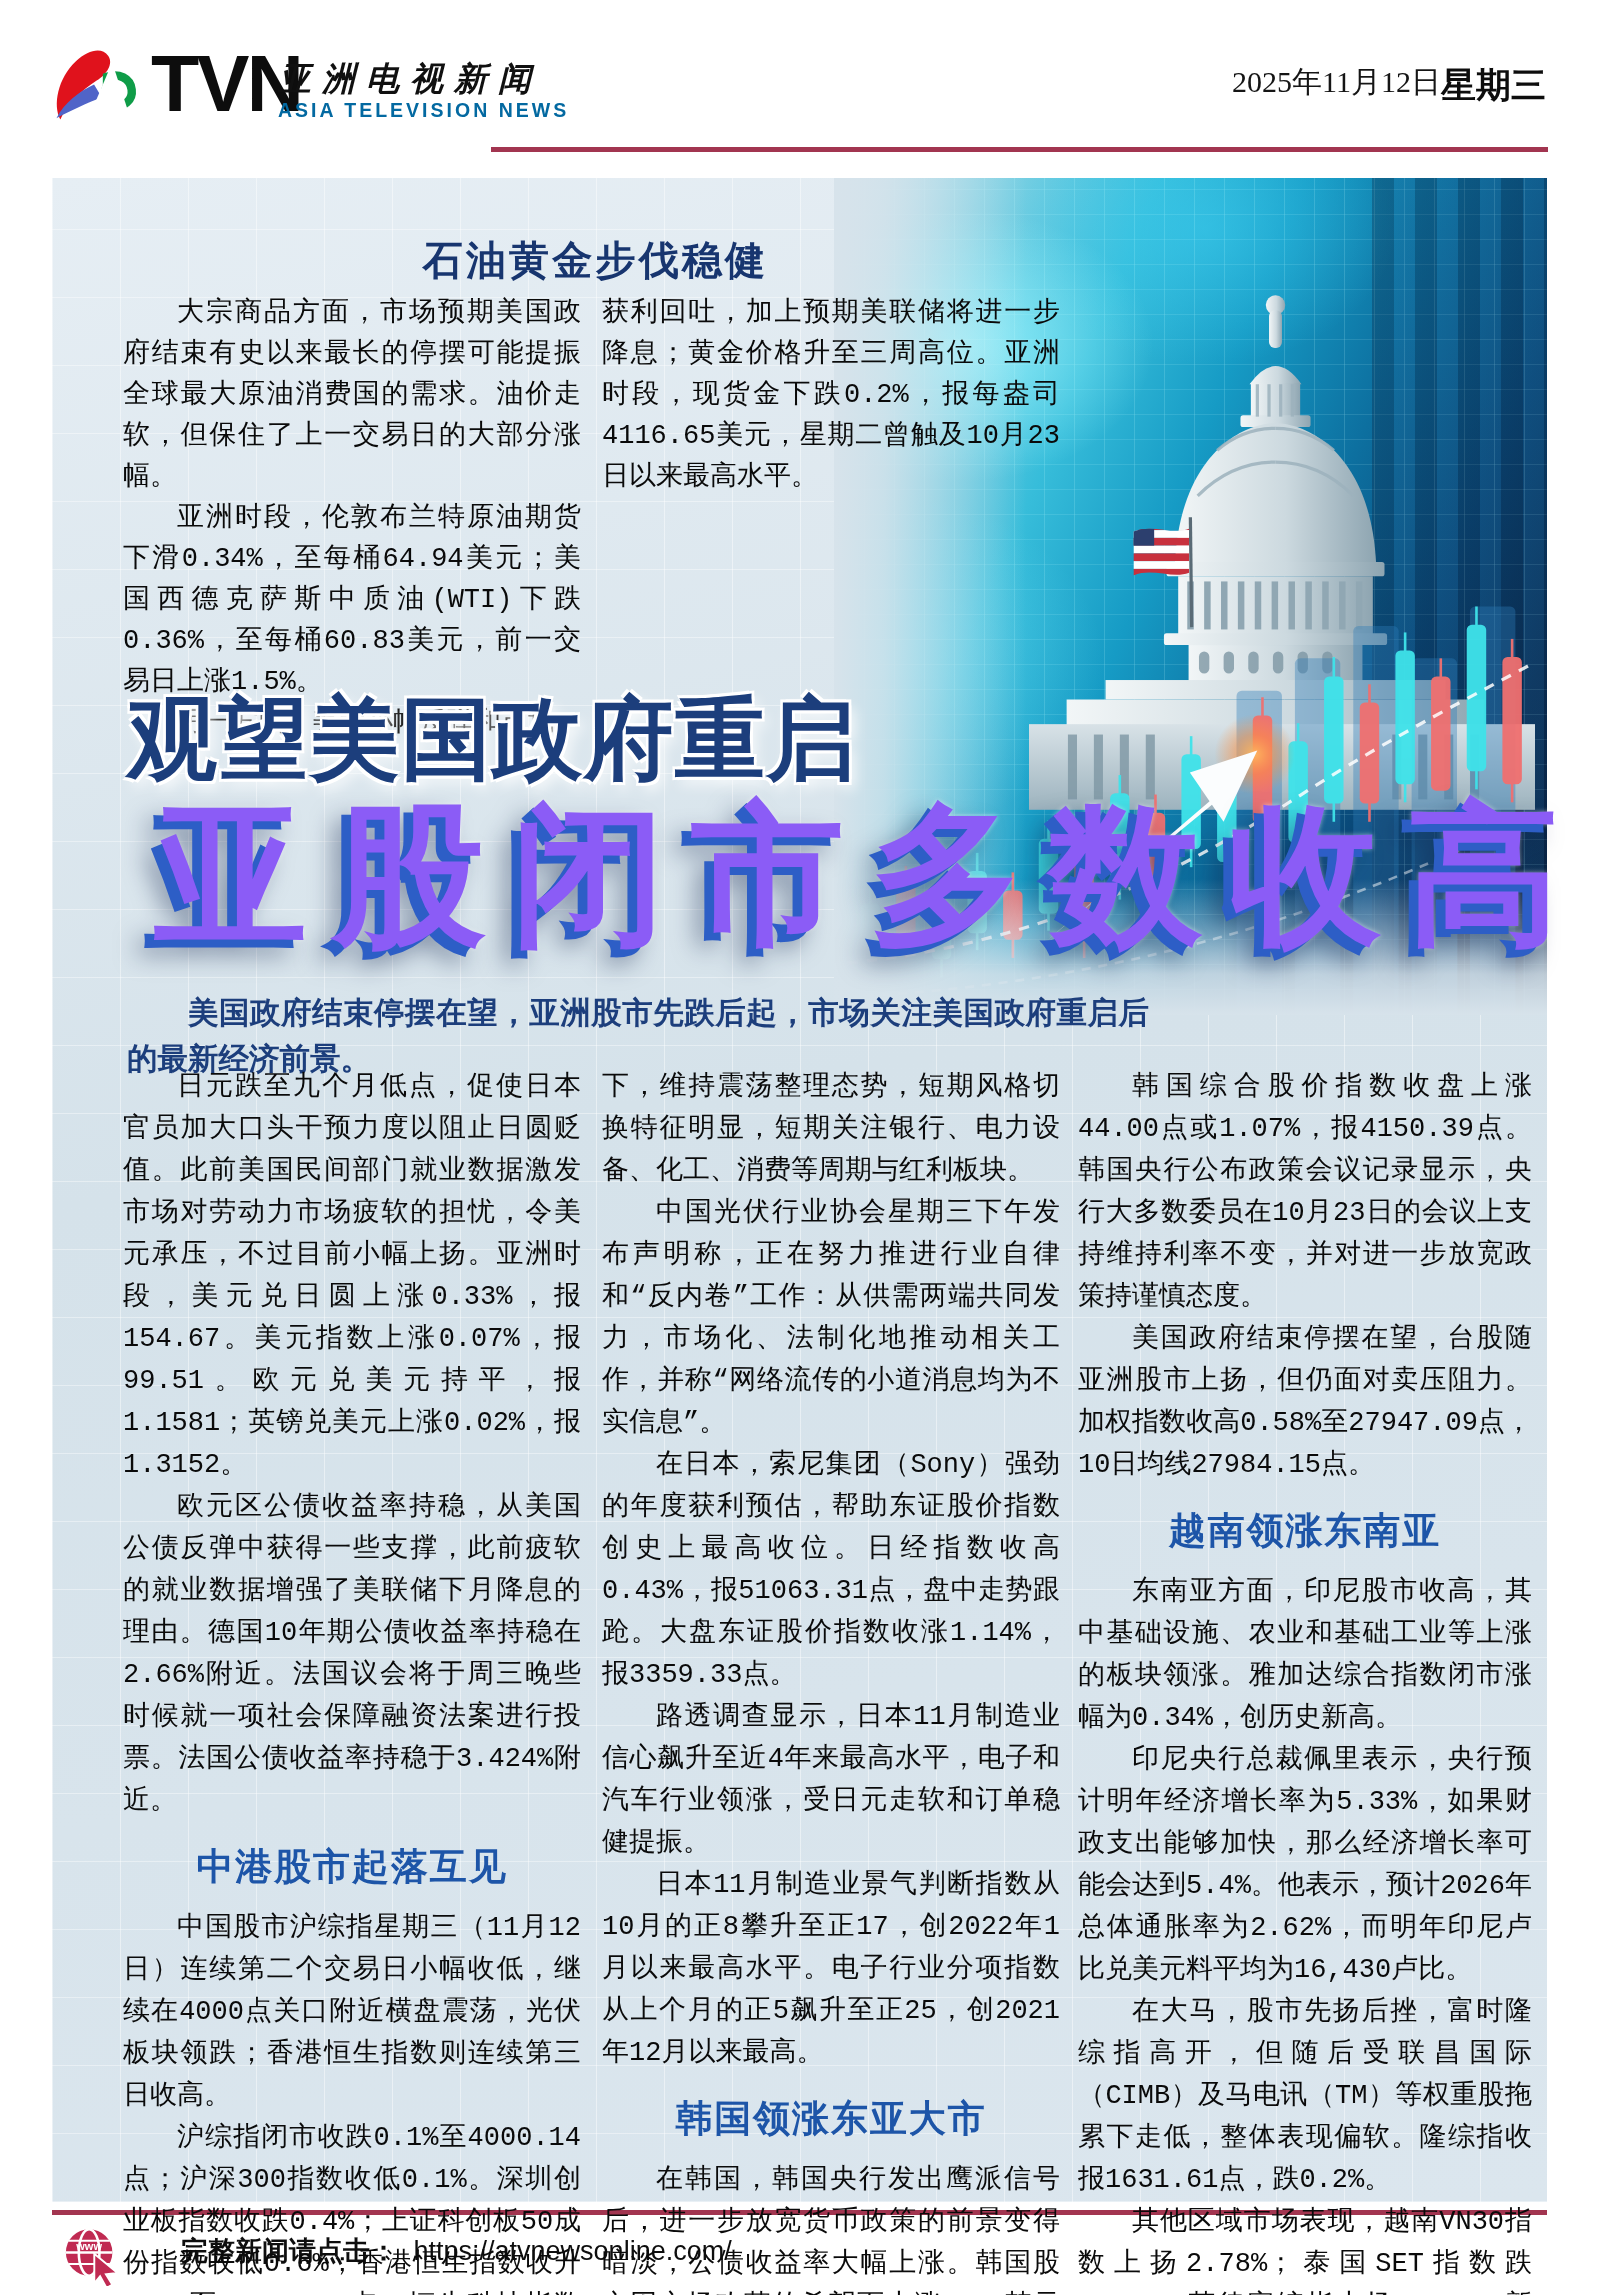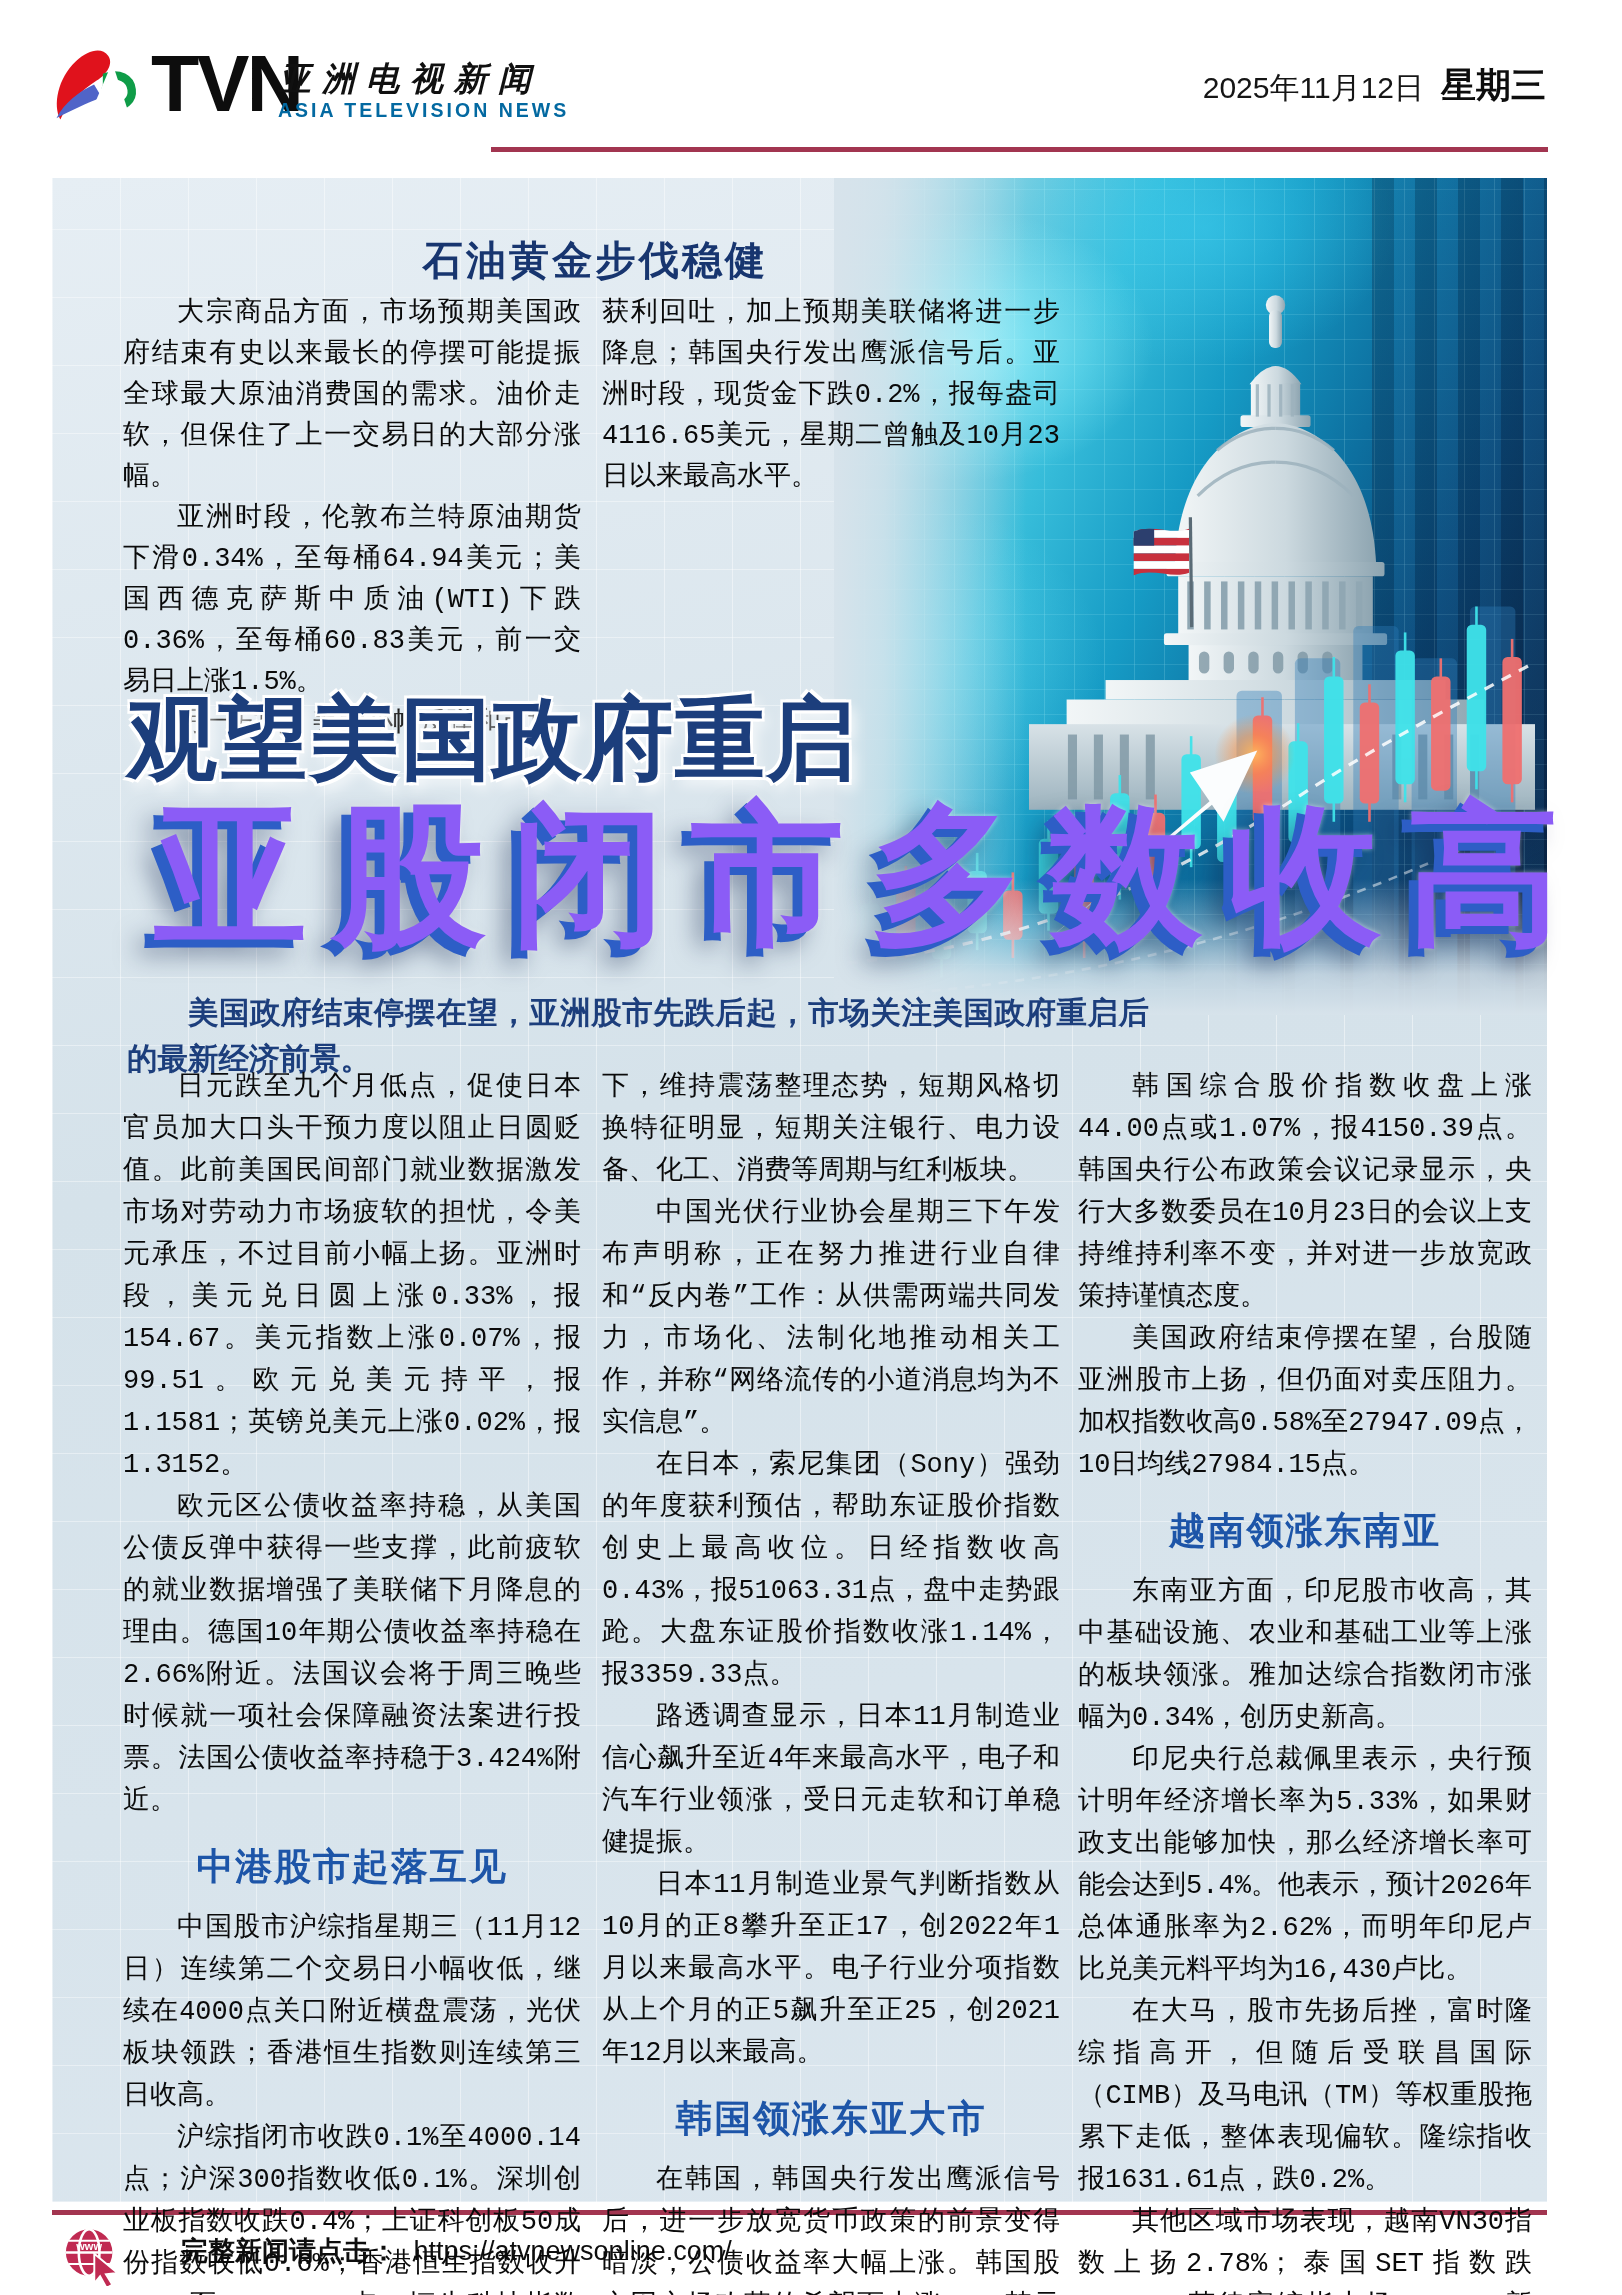--- a/index.html
+++ b/index.html
@@ -5,21 +5,21 @@
   html,body{margin:0;padding:0;}
   body{
     width:1623px;height:2295px;position:relative;background:#ffffff;
     font-family:"Liberation Sans",sans-serif;color:#0b0b0b;overflow:hidden;
   }
   
   .logo-mark{position:absolute;left:51px;top:43px;width:103px;height:83px;}
   .logo-tvn{position:absolute;left:151px;top:38px;font-size:79px;font-weight:900;letter-spacing:-2.6px;color:#0d0d0d;}
   .logo-cn{position:absolute;left:278px;top:57px;font-size:33px;font-weight:700;letter-spacing:11px;color:#101010;font-style:italic;}
   .logo-en{position:absolute;left:278px;top:99px;font-size:19.5px;font-weight:700;letter-spacing:3px;color:#0369a1;}
-  .hdr-date-wrap{position:absolute;top:62px;right:77px;display:flex;align-items:flex-end;gap:17px;}
+  .hdr-date-wrap{position:absolute;top:62px;right:77px;display:flex;align-items:flex-start;font-family:Liberation Serif, serif;}
   .hdr-date{font-size:30px;font-weight:400;color:#151515;}
   .hdr-weekday{font-size:35px;font-weight:900;color:#0d0d0d;}
   .hdr-rule{position:absolute;left:491px;top:147px;width:1057px;height:4.5px;background:#a23550;}
   
   .canvas-bg{
     position:absolute;left:52px;top:178px;width:1495px;height:2024px;
     background-color:#d7e3eb;
     background-image:
       repeating-linear-gradient(90deg, rgba(255,255,255,.45) 0 1.3px, transparent 1.3px 68px),
       repeating-linear-gradient(0deg, rgba(255,255,255,.4) 0 1.3px, transparent 1.3px 68px),
@@ -274,21 +274,21 @@
   <div class="fade-bottom"></div>
 </div>
 
 <h1 class="top-headline">石油黄金步伐稳健</h1>
 <div class="top-col c0">
     <p class="para ind">大宗商品方面，市场预期美国政府结束有史以来最长的停摆可能提振全球最大原油消费国的需求。油价走软，但保住了上一交易日的大部分涨幅。</p>
     <p class="para ind">亚洲时段，伦敦布兰特原油期货下滑0.34%，至每桶64.94美元；美国西德克萨斯中质油(WTI)下跌0.36%，至每桶60.83美元，前一交易日上涨1.5%。</p>
     <p class="para ind">另一方面，美元小幅反弹和市场</p>
   </div>
 <div class="top-col c1">
-    <p class="para">获利回吐，加上预期美联储将进一步降息；韩国央行发出鹰派信号后。亚洲时段，现货金下跌0.2%，报每盎司4116.65美元，星期二曾触及10月23日以来最高水平。</p>
+    <p class="para">获利回吐，加上预期美联储将进一步降息；黄金价格升至三周高位。亚洲时段，现货金下跌0.2%，报每盎司4116.65美元，星期二曾触及10月23日以来最高水平。</p>
   </div>
 
 <div class="kicker">观望美国政府重启</div>
 <div class="main-title">亚股闭市多数收高</div>
 <p class="lead">美国政府结束停摆在望，亚洲股市先跌后起，市场关注美国政府重启后的最新经济前景。</p>
 
 <div class="body-col c0">
     <p class="para ind">日元跌至九个月低点，促使日本官员加大口头干预力度以阻止日圆贬值。此前美国民间部门就业数据激发市场对劳动力市场疲软的担忧，令美元承压，不过目前小幅上扬。亚洲时段，美元兑日圆上涨0.33%，报154.67。美元指数上涨0.07%，报99.51。欧元兑美元持平，报1.1581；英镑兑美元上涨0.02%，报1.3152。</p>
     <p class="para ind">欧元区公债收益率持稳，从美国公债反弹中获得一些支撑，此前疲软的就业数据增强了美联储下月降息的理由。德国10年期公债收益率持稳在2.66%附近。法国议会将于周三晚些时候就一项社会保障融资法案进行投票。法国公债收益率持稳于3.424%附近。</p>
     <h3 class="subhead">中港股市起落互见</h3>

